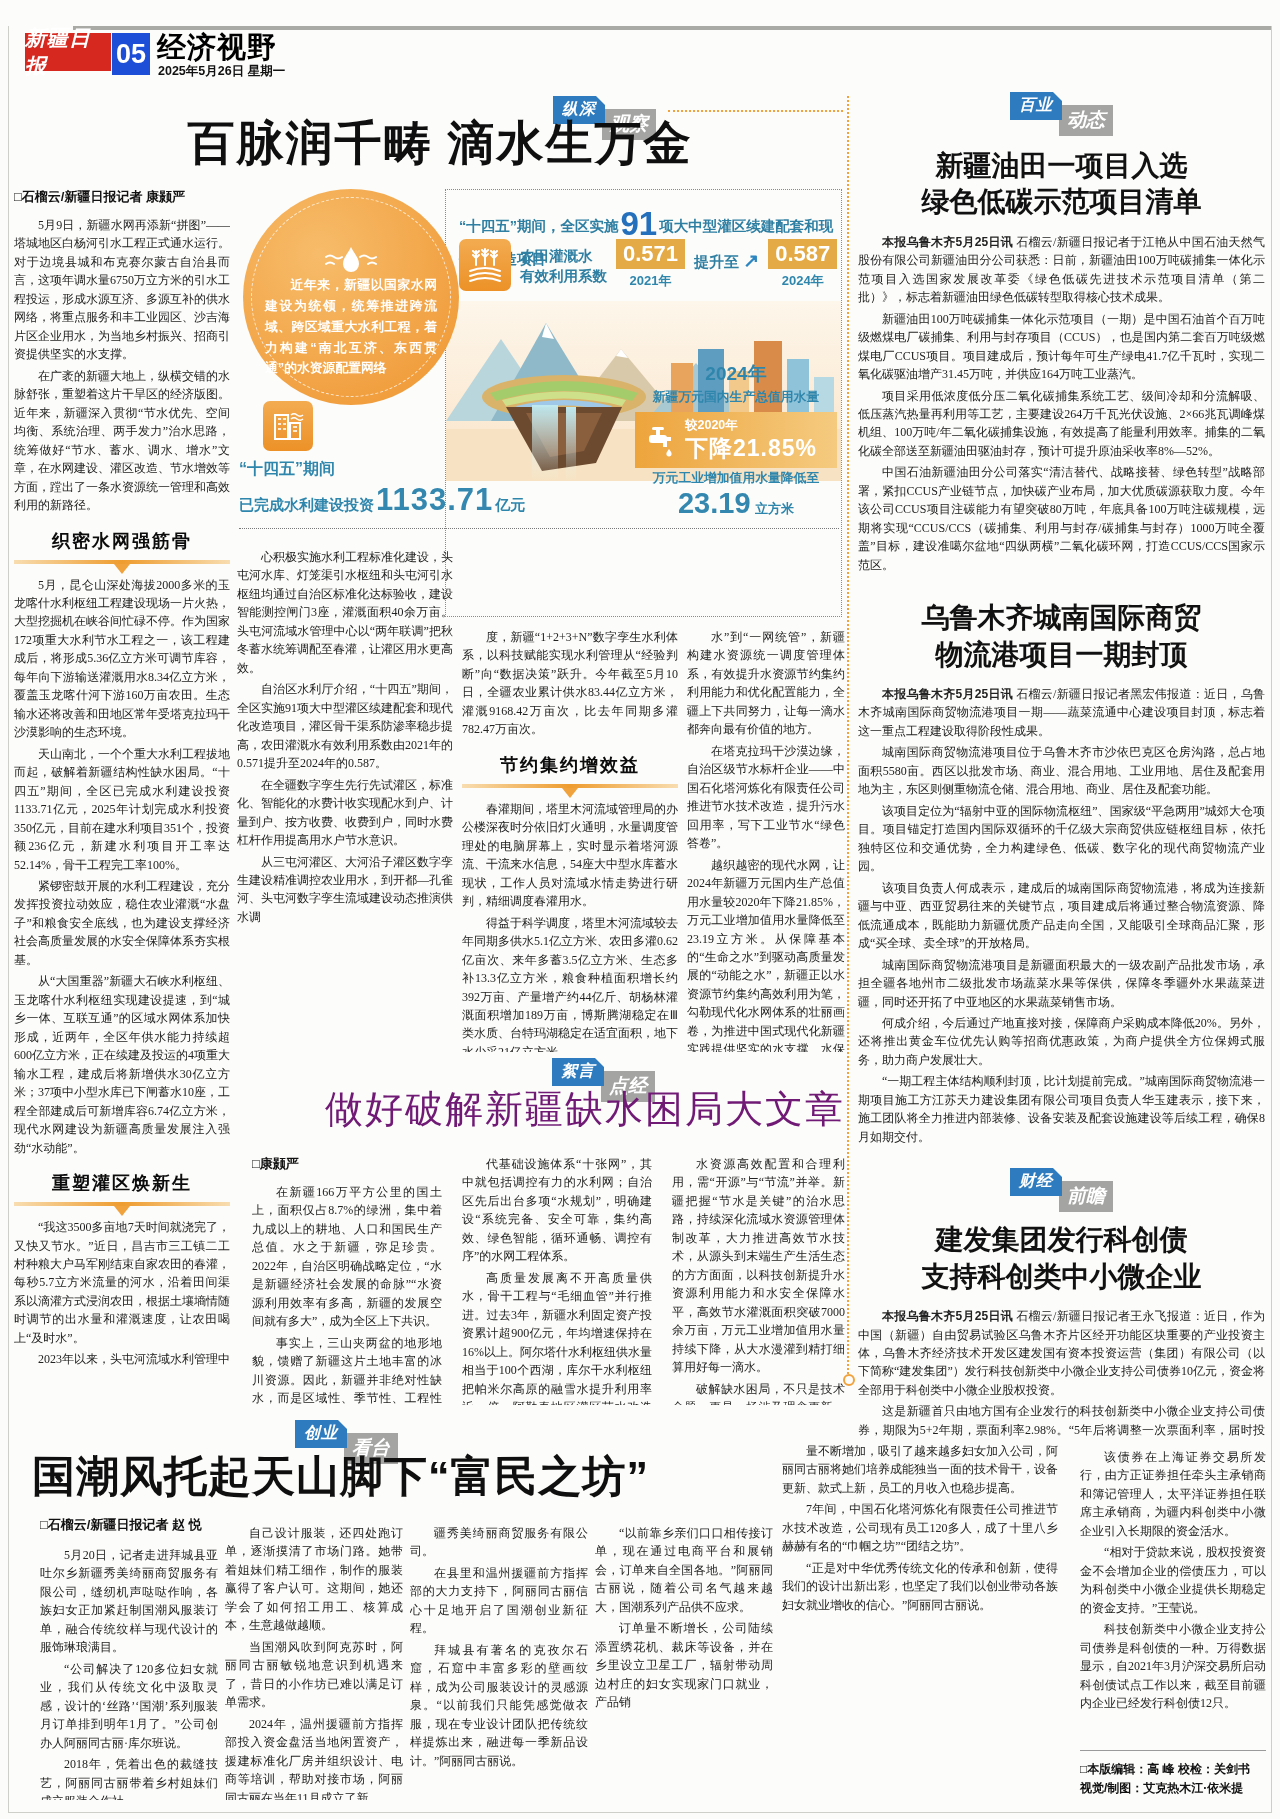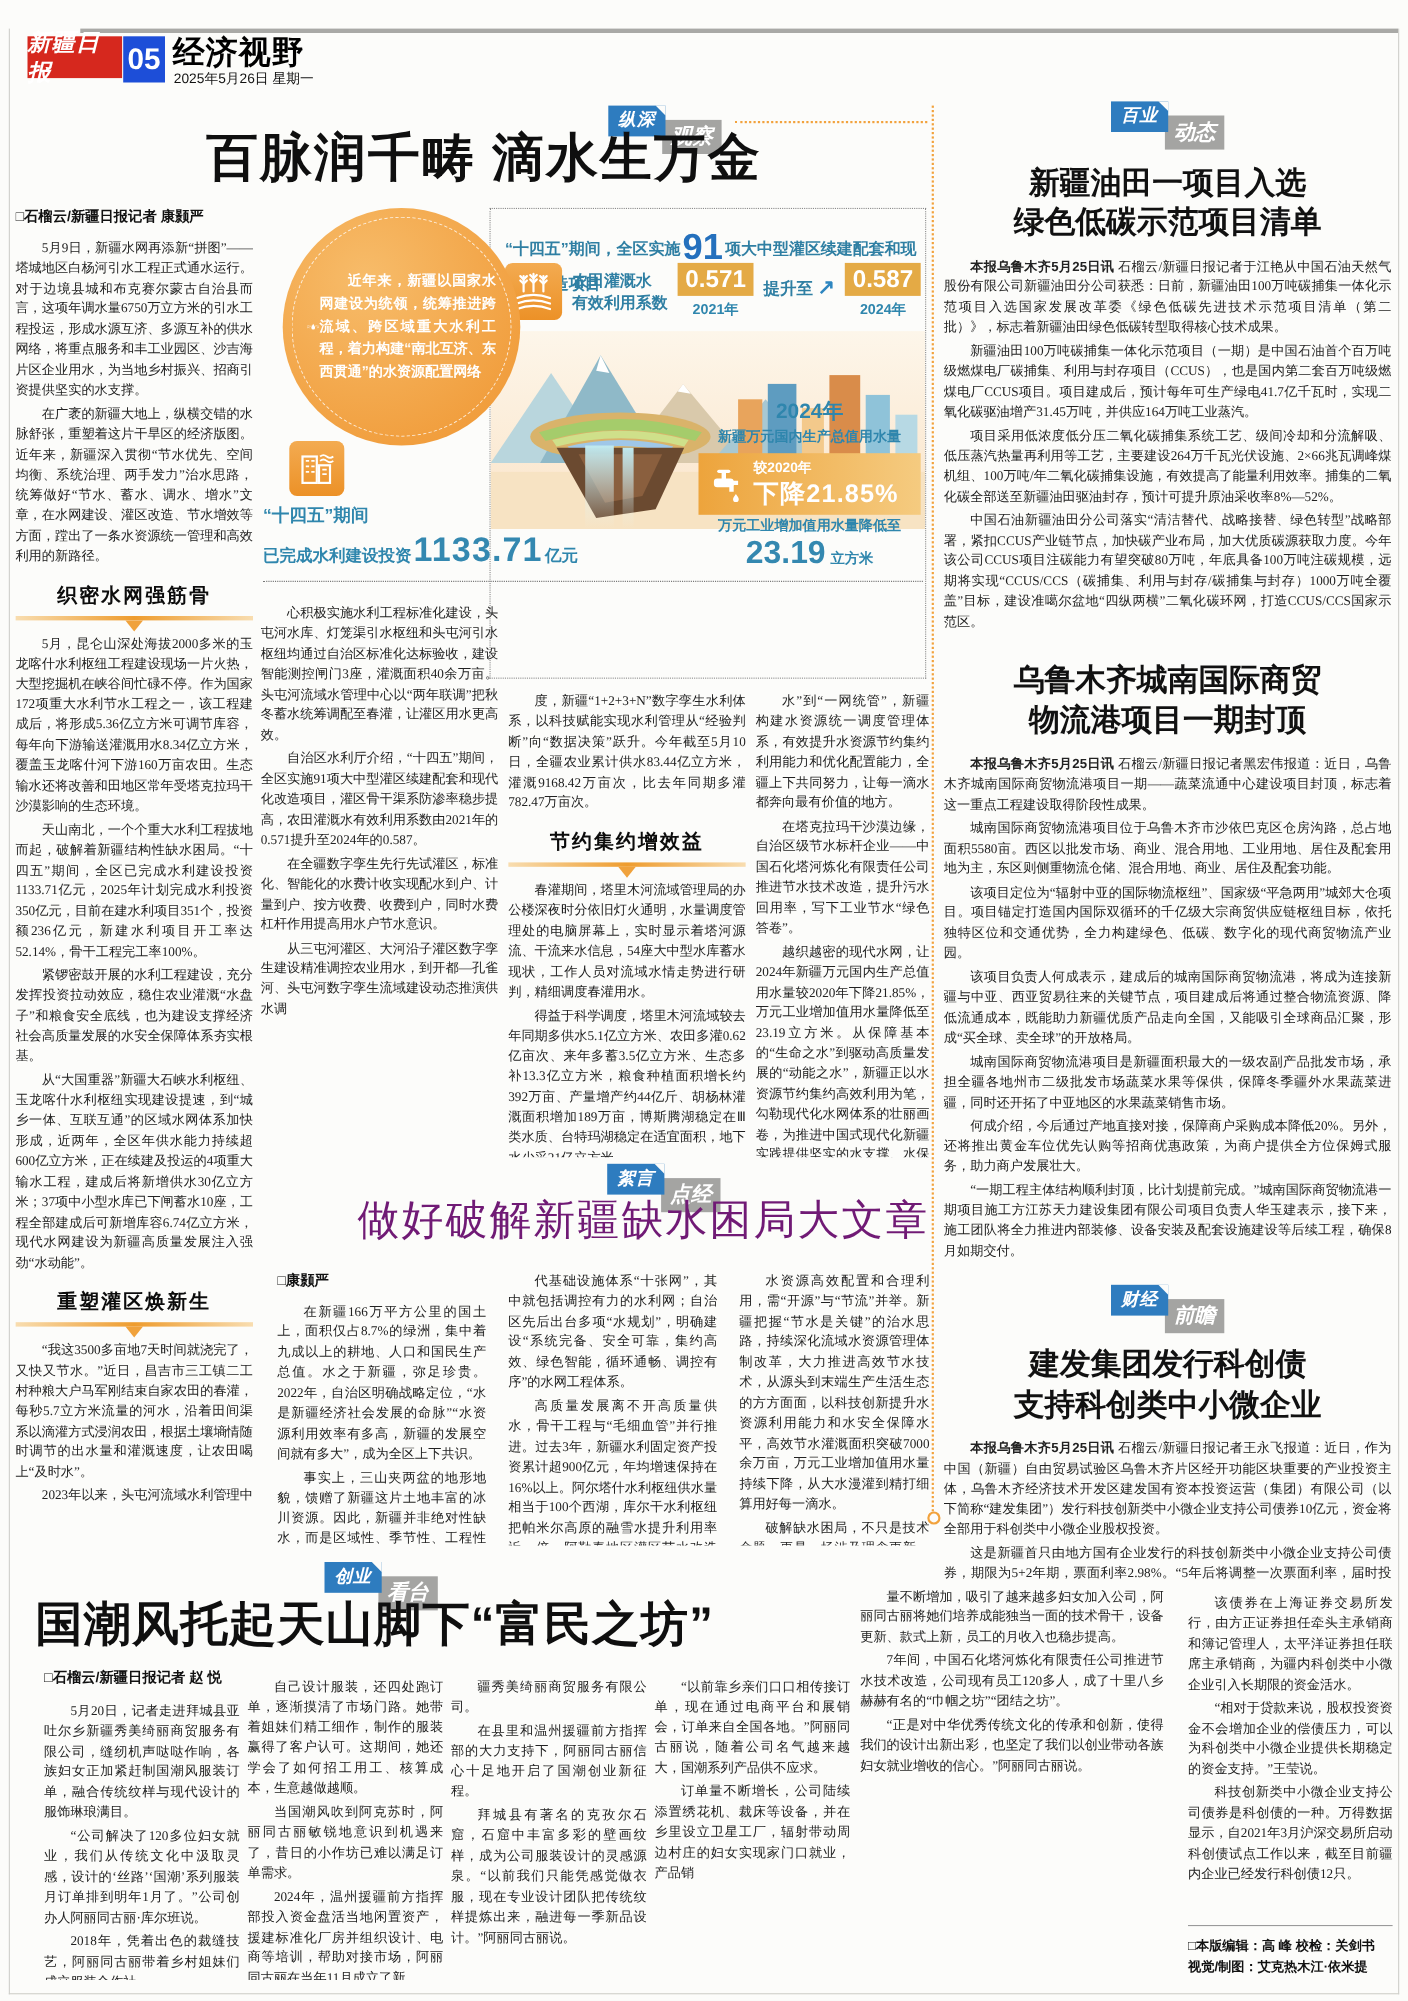--- a/index.html
+++ b/index.html
@@ -11,21 +11,21 @@
   .edge{background:#cfcfca;}
   .edge-l{left:8px;top:26px;width:1px;height:1787px;}
   .edge-r{left:1271px;top:26px;width:1px;height:1787px;}
   .edge-b{left:8px;top:1812px;width:1264px;height:1px;}
   
   .brand{left:25px;top:33px;width:86px;height:38px;background:#d6281e;color:#fff;display:flex;align-items:center;justify-content:center;
          font-family:"Liberation Serif",serif;font-weight:bold;font-size:21px;letter-spacing:1px;font-style:italic;}
   .pageno{left:112px;top:33px;width:38px;height:42px;background:#1d4ed8;color:#fff;display:flex;align-items:center;justify-content:center;
           font-size:27px;font-weight:bold;}
   .secname{left:157px;top:28px;font-size:29px;font-weight:900;color:#000;letter-spacing:1px;}
-  .edate{left:158px;top:63px;font-size:12.5px;font-weight:normal;color:#111;}
+  .edate{left:158px;top:63px;font-size:12.5px;font-weight:bold;color:#111;}
   
   .badge{display:flex;align-items:flex-start;font-style:italic;}
   .badge .b1{position:relative;background:#2e7cbf;color:#fff;font-weight:900;font-size:16px;padding:3px 9px 4px;letter-spacing:1px;}
   .badge .b1::after{content:'';position:absolute;right:0;top:0;border-style:solid;border-width:0 9px 9px 0;border-color:transparent #fcfcfa transparent transparent;}
   .badge .b2{background:#a4a4a2;color:#fff;font-weight:bold;font-size:19px;padding:2px 8px 3px;margin-left:-3px;margin-top:13px;}
   .dot-h{border-top:2px dotted #f2a23c;}
   .dot-v{border-left:2px dotted #f2a23c;}
   .dot-v::after{content:'';position:absolute;left:-6px;bottom:-12px;width:8px;height:8px;border:2px solid #f2a23c;border-radius:50%;background:#fcfcfa;}
   
   .h-main{font-weight:900;color:#0f0f0f;text-align:center;letter-spacing:2px;}
@@ -39,23 +39,23 @@
   
   .sec-head{margin:14px 0 12px;}
   .sec-title{text-align:center;font-weight:900;font-size:18px;color:#0c0c0c;letter-spacing:2px;}
   .sec-rule{position:relative;height:4px;margin-top:7px;background:linear-gradient(90deg,#f8ddb0,#ee9c2e,#f8ddb0);}
   .sec-rule::after{content:'';position:absolute;left:50%;top:4px;transform:translateX(-50%);
                    border:8px solid transparent;border-top:10px solid #f0a23c;}
   
   .ig{left:237px;top:183px;width:608px;height:440px;}
   .ig *{box-sizing:border-box;}
   .ig-dash{position:absolute;left:208px;top:6px;width:397px;height:428px;border:1px dotted #8a8a8a;}
-  .ig-circle{position:absolute;left:20px;top:6px;width:216px;height:216px;border-radius:50%;
+  .ig-circle{position:absolute;left:6px;top:6px;width:216px;height:216px;border-radius:50%;
              background:radial-gradient(circle at 35% 30%,#f7bc6a,#ef9530);color:#fff;
-             display:flex;flex-direction:row;align-items:center;justify-content:flex-end;padding:26px 22px;}
+             display:flex;flex-direction:column;align-items:center;justify-content:flex-end;padding:26px 22px;}
   .ig-circle::before{content:'';position:absolute;inset:8px;border:1px dashed rgba(255,255,255,.75);border-radius:50%;}
   .ig-circle .txt{font-weight:bold;font-size:12.8px;line-height:1.62;text-align:justify;text-indent:2em;}
   .ig-91line{position:absolute;left:222px;top:16px;width:378px;font-weight:bold;font-size:14.5px;color:#2f7fa3;line-height:1.5;}
   .num91{font-size:33px;font-weight:900;color:#2470bd;vertical-align:-4px;padding:0 2px;}
   .coeff{position:absolute;left:222px;top:56px;display:flex;align-items:flex-start;gap:9px;}
   .icon-box{width:52px;height:52px;border-radius:7px;background:linear-gradient(180deg,#f3ab51,#ec9127);display:flex;align-items:center;justify-content:center;}
   .coeff-label{font-weight:900;font-size:14.5px;color:#2f7fa3;line-height:1.35;margin-top:8px;}
   .gold-num{background:#e4aa45;color:#fff;font-weight:900;font-size:22px;padding:2px 7px;}
   .coeff-year{font-weight:bold;font-size:13px;color:#2f86ad;text-align:center;margin-top:3px;}
   .lift{font-weight:900;font-size:15px;color:#2f7fa3;margin-top:10px;}

